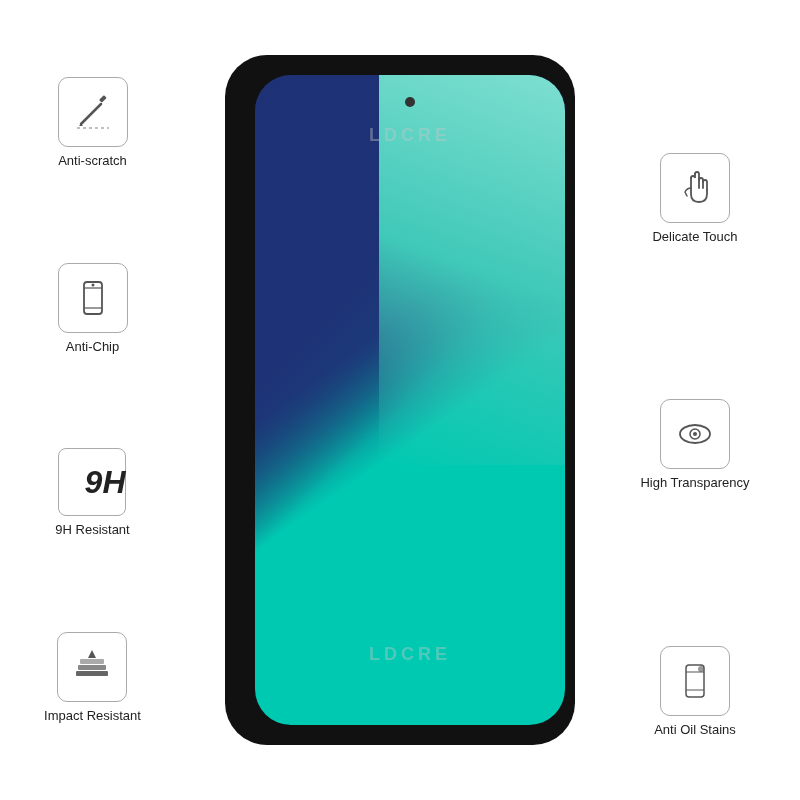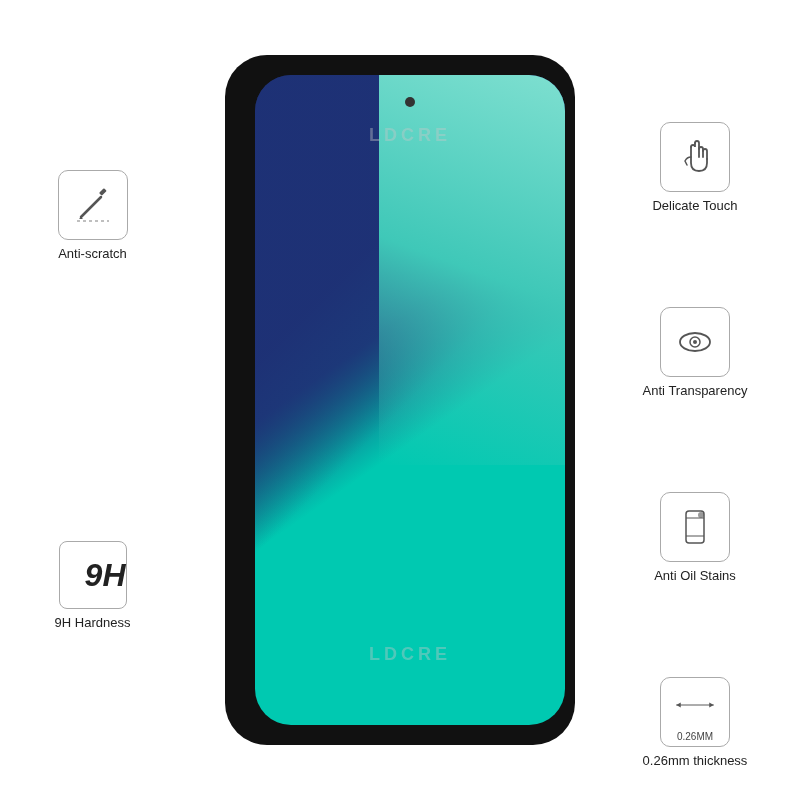--- a/index.html
+++ b/index.html
@@ -232,28 +232,53 @@
           <line x1="10" y1="34" x2="30" y2="14" stroke="#555" stroke-width="2.5" stroke-linecap="round"></line>
           <polygon points="8,36 10,34 12,36" fill="#555"></polygon>
           <line x1="6" y1="38" x2="38" y2="38" stroke="#aaa" stroke-width="1.5" stroke-dasharray="3,3"></line>
           <rect x="28" y="10" width="7" height="4" rx="1" fill="#555" transform="rotate(-45 28 10)"></rect>
         </svg>
       </div>
       <span class="feature-label">Anti-scratch</span>
     </div>
 
 
+    <div class="feature-item">
+      <div class="feature-icon">
+        <svg viewBox="0 0 44 44" fill="none" xmlns="http://www.w3.org/2000/svg">
+
+          <rect x="13" y="6" width="18" height="32" rx="3" stroke="#555" stroke-width="1.8" fill="none"></rect>
+          <line x1="13" y1="12" x2="31" y2="12" stroke="#555" stroke-width="1.2"></line>
+          <line x1="13" y1="32" x2="31" y2="32" stroke="#555" stroke-width="1.2"></line>
+          <circle cx="22" cy="9" r="1.5" fill="#555"></circle>
+        </svg>
+      </div>
+      <span class="feature-label">Anti-Chip</span>
+    </div>
 
     <div class="feature-item">
       <div class="nine-h-box">
         <span>9H</span>
       </div>
-      <span class="feature-label">9H Hardness</span>
-    </div>
-
+      <span class="feature-label">9H Resistant</span>
+    </div>
+
+    <div class="feature-item">
+      <div class="feature-icon">
+        <svg viewBox="0 0 44 44" fill="none" xmlns="http://www.w3.org/2000/svg">
+
+          <rect x="8" y="20" width="28" height="5" rx="1" fill="#888"></rect>
+          <rect x="6" y="26" width="32" height="5" rx="1" fill="#666"></rect>
+          <rect x="10" y="14" width="24" height="5" rx="1" fill="#aaa"></rect>
+
+          <polygon points="22,5 18,13 26,13" fill="#555"></polygon>
+        </svg>
+      </div>
+      <span class="feature-label">Impact Resistant</span>
+    </div>
 
   </div>
 
   <div class="phone-wrapper">
 
     <div class="screen-protector">
 
       <div class="phone-screen">
         <div class="screen-gradient">
           <div class="watermark-top">LDCRE</div>
@@ -284,47 +309,33 @@
     </div>
 
     <div class="feature-item">
       <div class="feature-icon">
         <svg viewBox="0 0 44 44" fill="none" xmlns="http://www.w3.org/2000/svg">
           <ellipse cx="22" cy="22" rx="15" ry="9" stroke="#555" stroke-width="1.8" fill="none"></ellipse>
           <circle cx="22" cy="22" r="5" stroke="#555" stroke-width="1.5" fill="none"></circle>
           <circle cx="22" cy="22" r="2" fill="#555"></circle>
         </svg>
       </div>
-      <span class="feature-label">Anti Transparency</span>
+      <span class="feature-label">High Transparency</span>
     </div>
 
     <div class="feature-item">
       <div class="feature-icon">
         <svg viewBox="0 0 44 44" fill="none" xmlns="http://www.w3.org/2000/svg">
 
           <rect x="13" y="6" width="18" height="32" rx="3" stroke="#555" stroke-width="1.5" fill="none"></rect>
           <circle cx="28" cy="10" r="3" fill="#555" opacity="0.6"></circle>
           <line x1="13" y1="13" x2="31" y2="13" stroke="#555" stroke-width="1"></line>
           <line x1="13" y1="31" x2="31" y2="31" stroke="#555" stroke-width="1"></line>
         </svg>
       </div>
       <span class="feature-label">Anti Oil Stains</span>
     </div>
 
 
-    <div class="feature-item">
-      <div class="feature-icon">
-        <div style="display:flex;flex-direction:column;align-items:center;gap:4px;">
-          <svg viewBox="0 0 68 30" width="68" height="30" fill="none" xmlns="http://www.w3.org/2000/svg">
-
-            <line x1="5" y1="15" x2="63" y2="15" stroke="#555" stroke-width="1.5"></line>
-            <polygon points="5,15 12,11 12,19" fill="#555"></polygon>
-            <polygon points="63,15 56,11 56,19" fill="#555"></polygon>
-          </svg>
-          <span class="mm-text">0.26MM</span>
-        </div>
-      </div>
-      <span class="feature-label">0.26mm thickness</span>
-    </div>
 
   </div>
 
 </div>
 
 </body></html>

